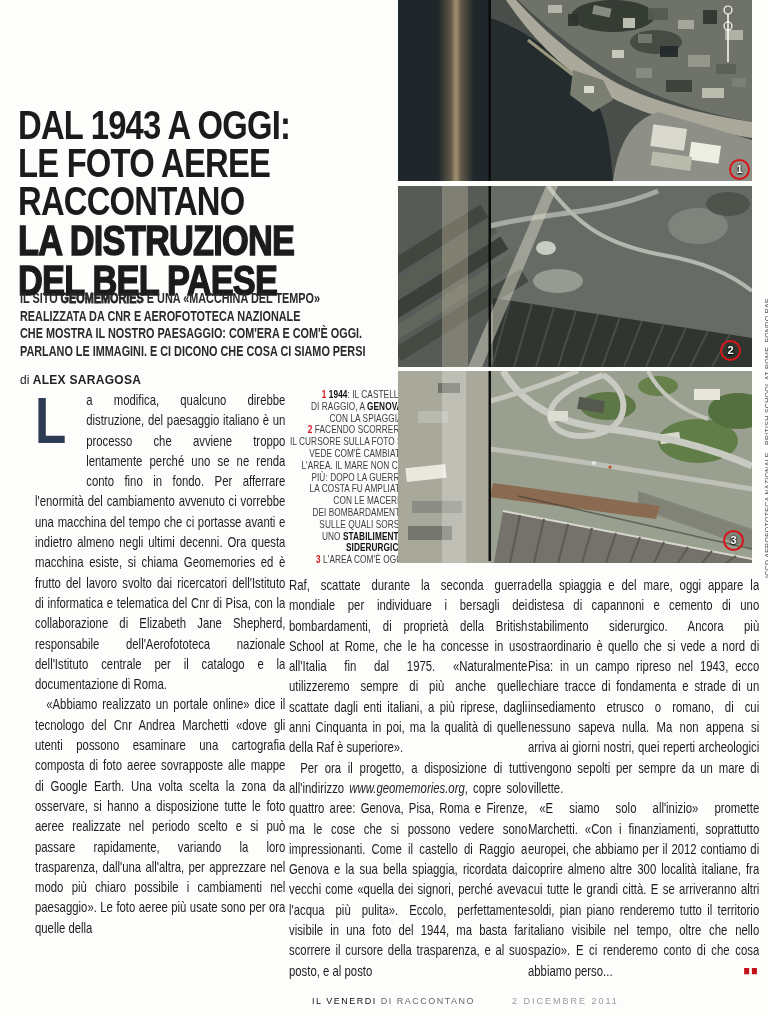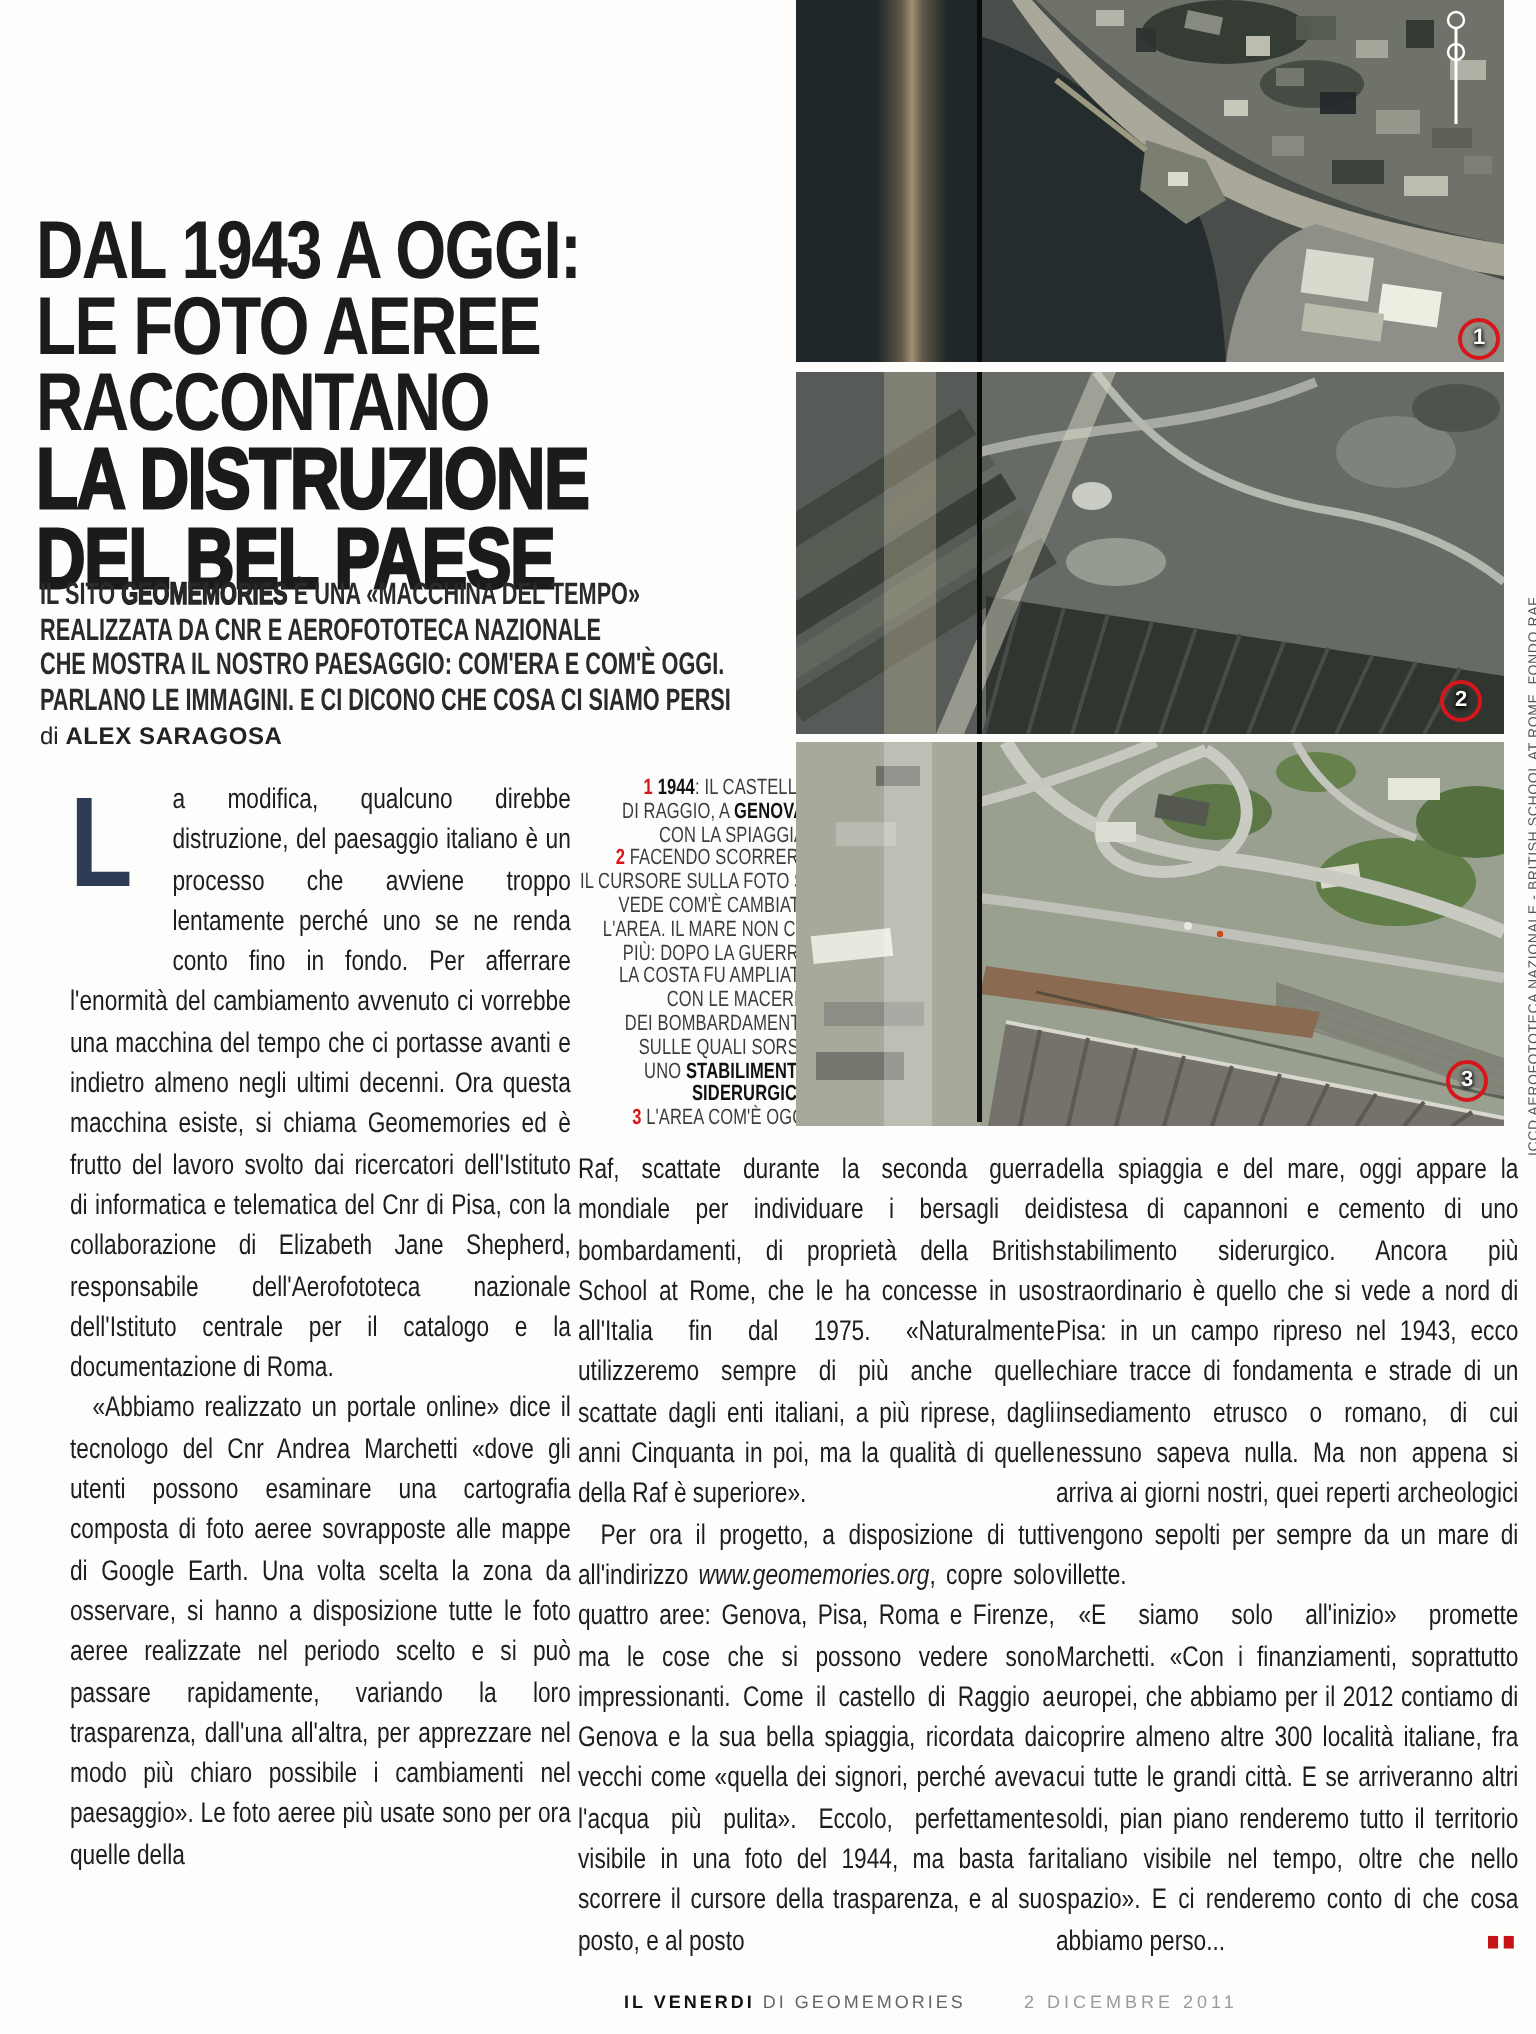--- a/index.html
+++ b/index.html
@@ -17,21 +17,21 @@
   }
   .title .t-reg{font-size:41px;font-weight:700;}
   .title .t-bold{font-size:43px;font-weight:700;-webkit-text-stroke:1.4px #1b1b1b;line-height:40px;}
   
   .standfirst{
     position:absolute;left:20px;top:289px;width:540px;
     transform:scaleX(.70);transform-origin:left top;
     font-size:15.5px;font-weight:700;line-height:17.6px;color:#2a2a2a;letter-spacing:0;
   }
   .standfirst .seg-b{font-weight:700;-webkit-text-stroke:.8px #222;}
-  .byline{position:absolute;left:20px;top:361px;font-size:12px;color:#222;}
+  .byline{position:absolute;left:20px;top:373px;font-size:12px;color:#222;}
   .byline .author{font-weight:700;letter-spacing:.3px;}
   
   .col{
     position:absolute;color:#1d1d1d;font-size:14.2px;line-height:20.3px;
     transform:scaleX(.80);transform-origin:left top;text-align:justify;
   }
   .col p{margin:0;}
   .col p + p{text-indent:14px;}
   .col1{left:35px;top:390px;width:313px;height:622px;overflow:hidden;}
   .col2{left:289px;top:575px;width:298px;height:436px;overflow:hidden;}
@@ -64,21 +64,21 @@
   .m1{left:729px;top:159px;}
   .m2{left:720px;top:340px;}
   .m3{left:723px;top:530px;}
   .credit{
     position:absolute;left:764px;top:578px;transform:rotate(-90deg);transform-origin:0 0;
     white-space:nowrap;font-size:7px;color:#555;letter-spacing:.3px;
   }
   
   .footer{position:absolute;top:996px;left:0;width:768px;font-size:9px;letter-spacing:1.5px;}
   .mag{position:absolute;left:312px;color:#666;}
-  .mag .mag-b{color:#111;font-weight:700;}
+  .mag .mag-b{color:#111;font-weight:400;}
   .date{position:absolute;left:512px;color:#9a9a9a;letter-spacing:2px;}
 </style>
 </head>
 <body>
 
 <div class="title">
   <div class="t-reg">DAL 1943 A OGGI:</div>
   <div class="t-reg">LE FOTO AEREE</div>
   <div class="t-reg">RACCONTANO</div>
   <div class="t-bold">LA DISTRUZIONE</div>
@@ -248,16 +248,16 @@
 </svg>
 
 <div class="marker m1">1</div>
 <div class="marker m2">2</div>
 <div class="marker m3">3</div>
 
 <div class="credit">ICCD AEROFOTOTECA NAZIONALE - BRITISH SCHOOL AT ROME, FONDO RAF.</div>
 
 <div class="footer">
   <div class="mag">
-    <span class="mag-b">IL VENERDI</span><span> DI GEOMEMORIES</span>
+    <span class="mag-b">IL VENERDI</span><span> DI RACCONTANO</span>
   </div>
   <div class="date">2 DICEMBRE 2011</div>
 </div>
 
 </body></html>

